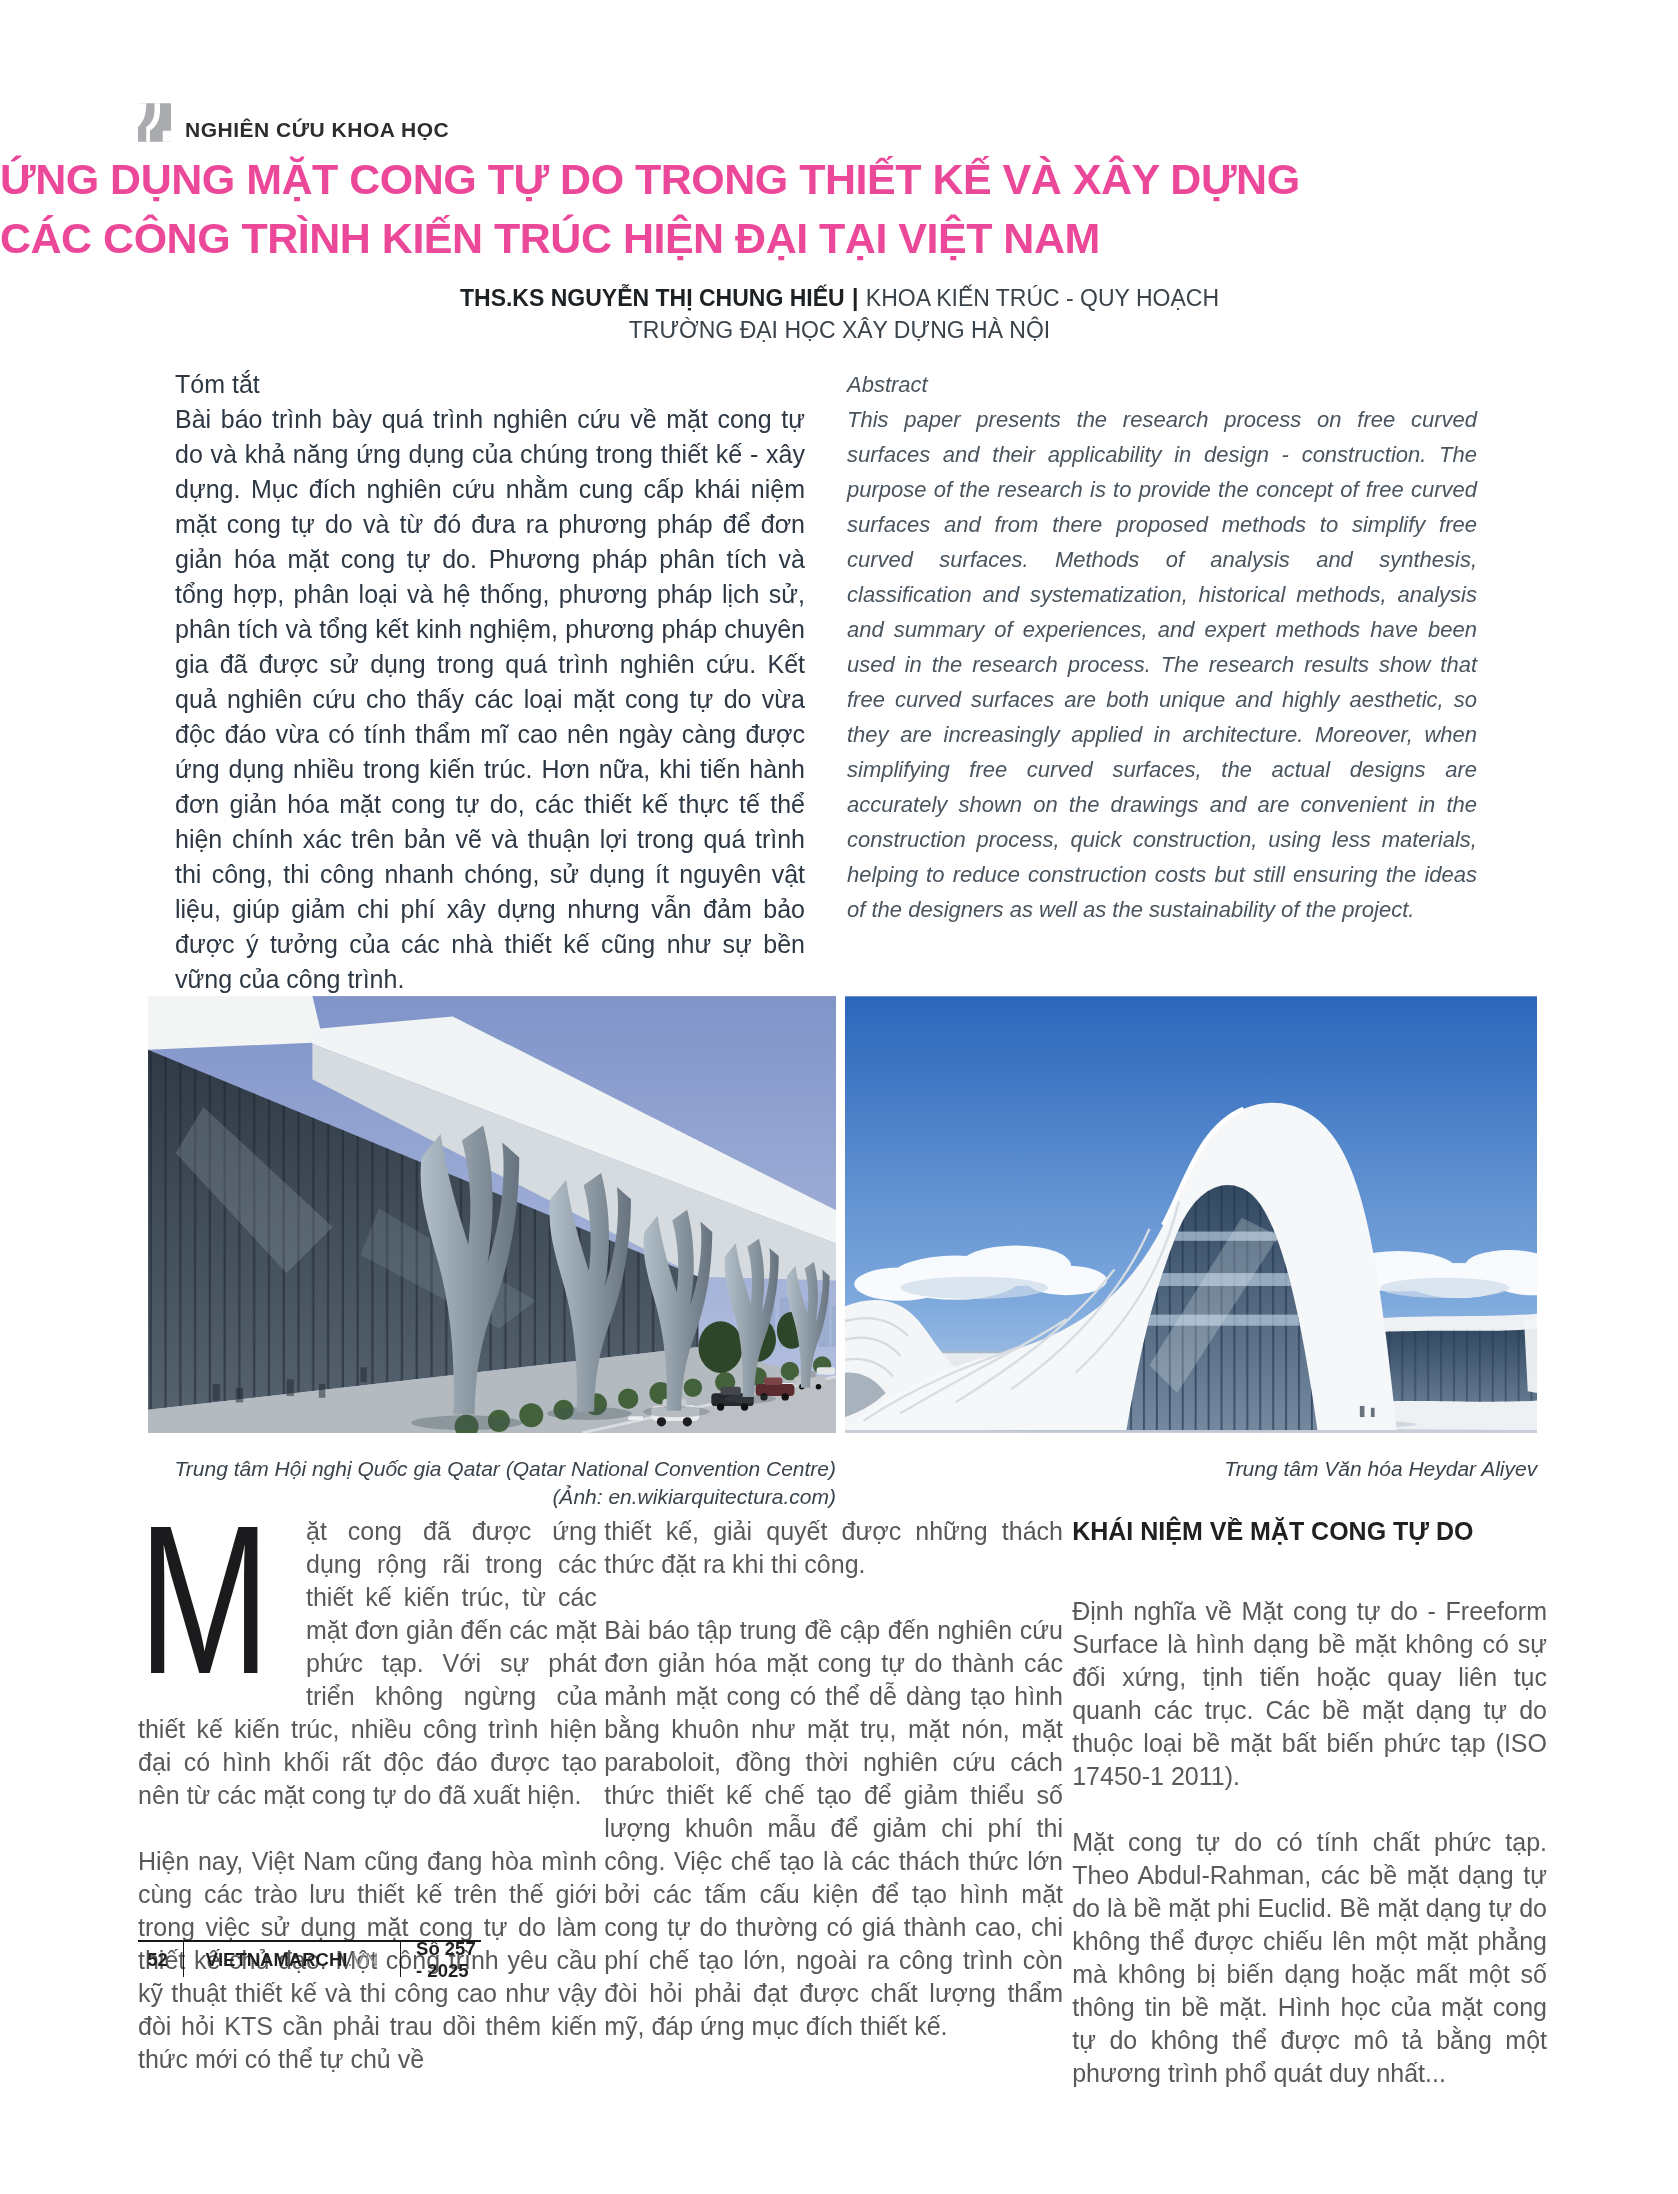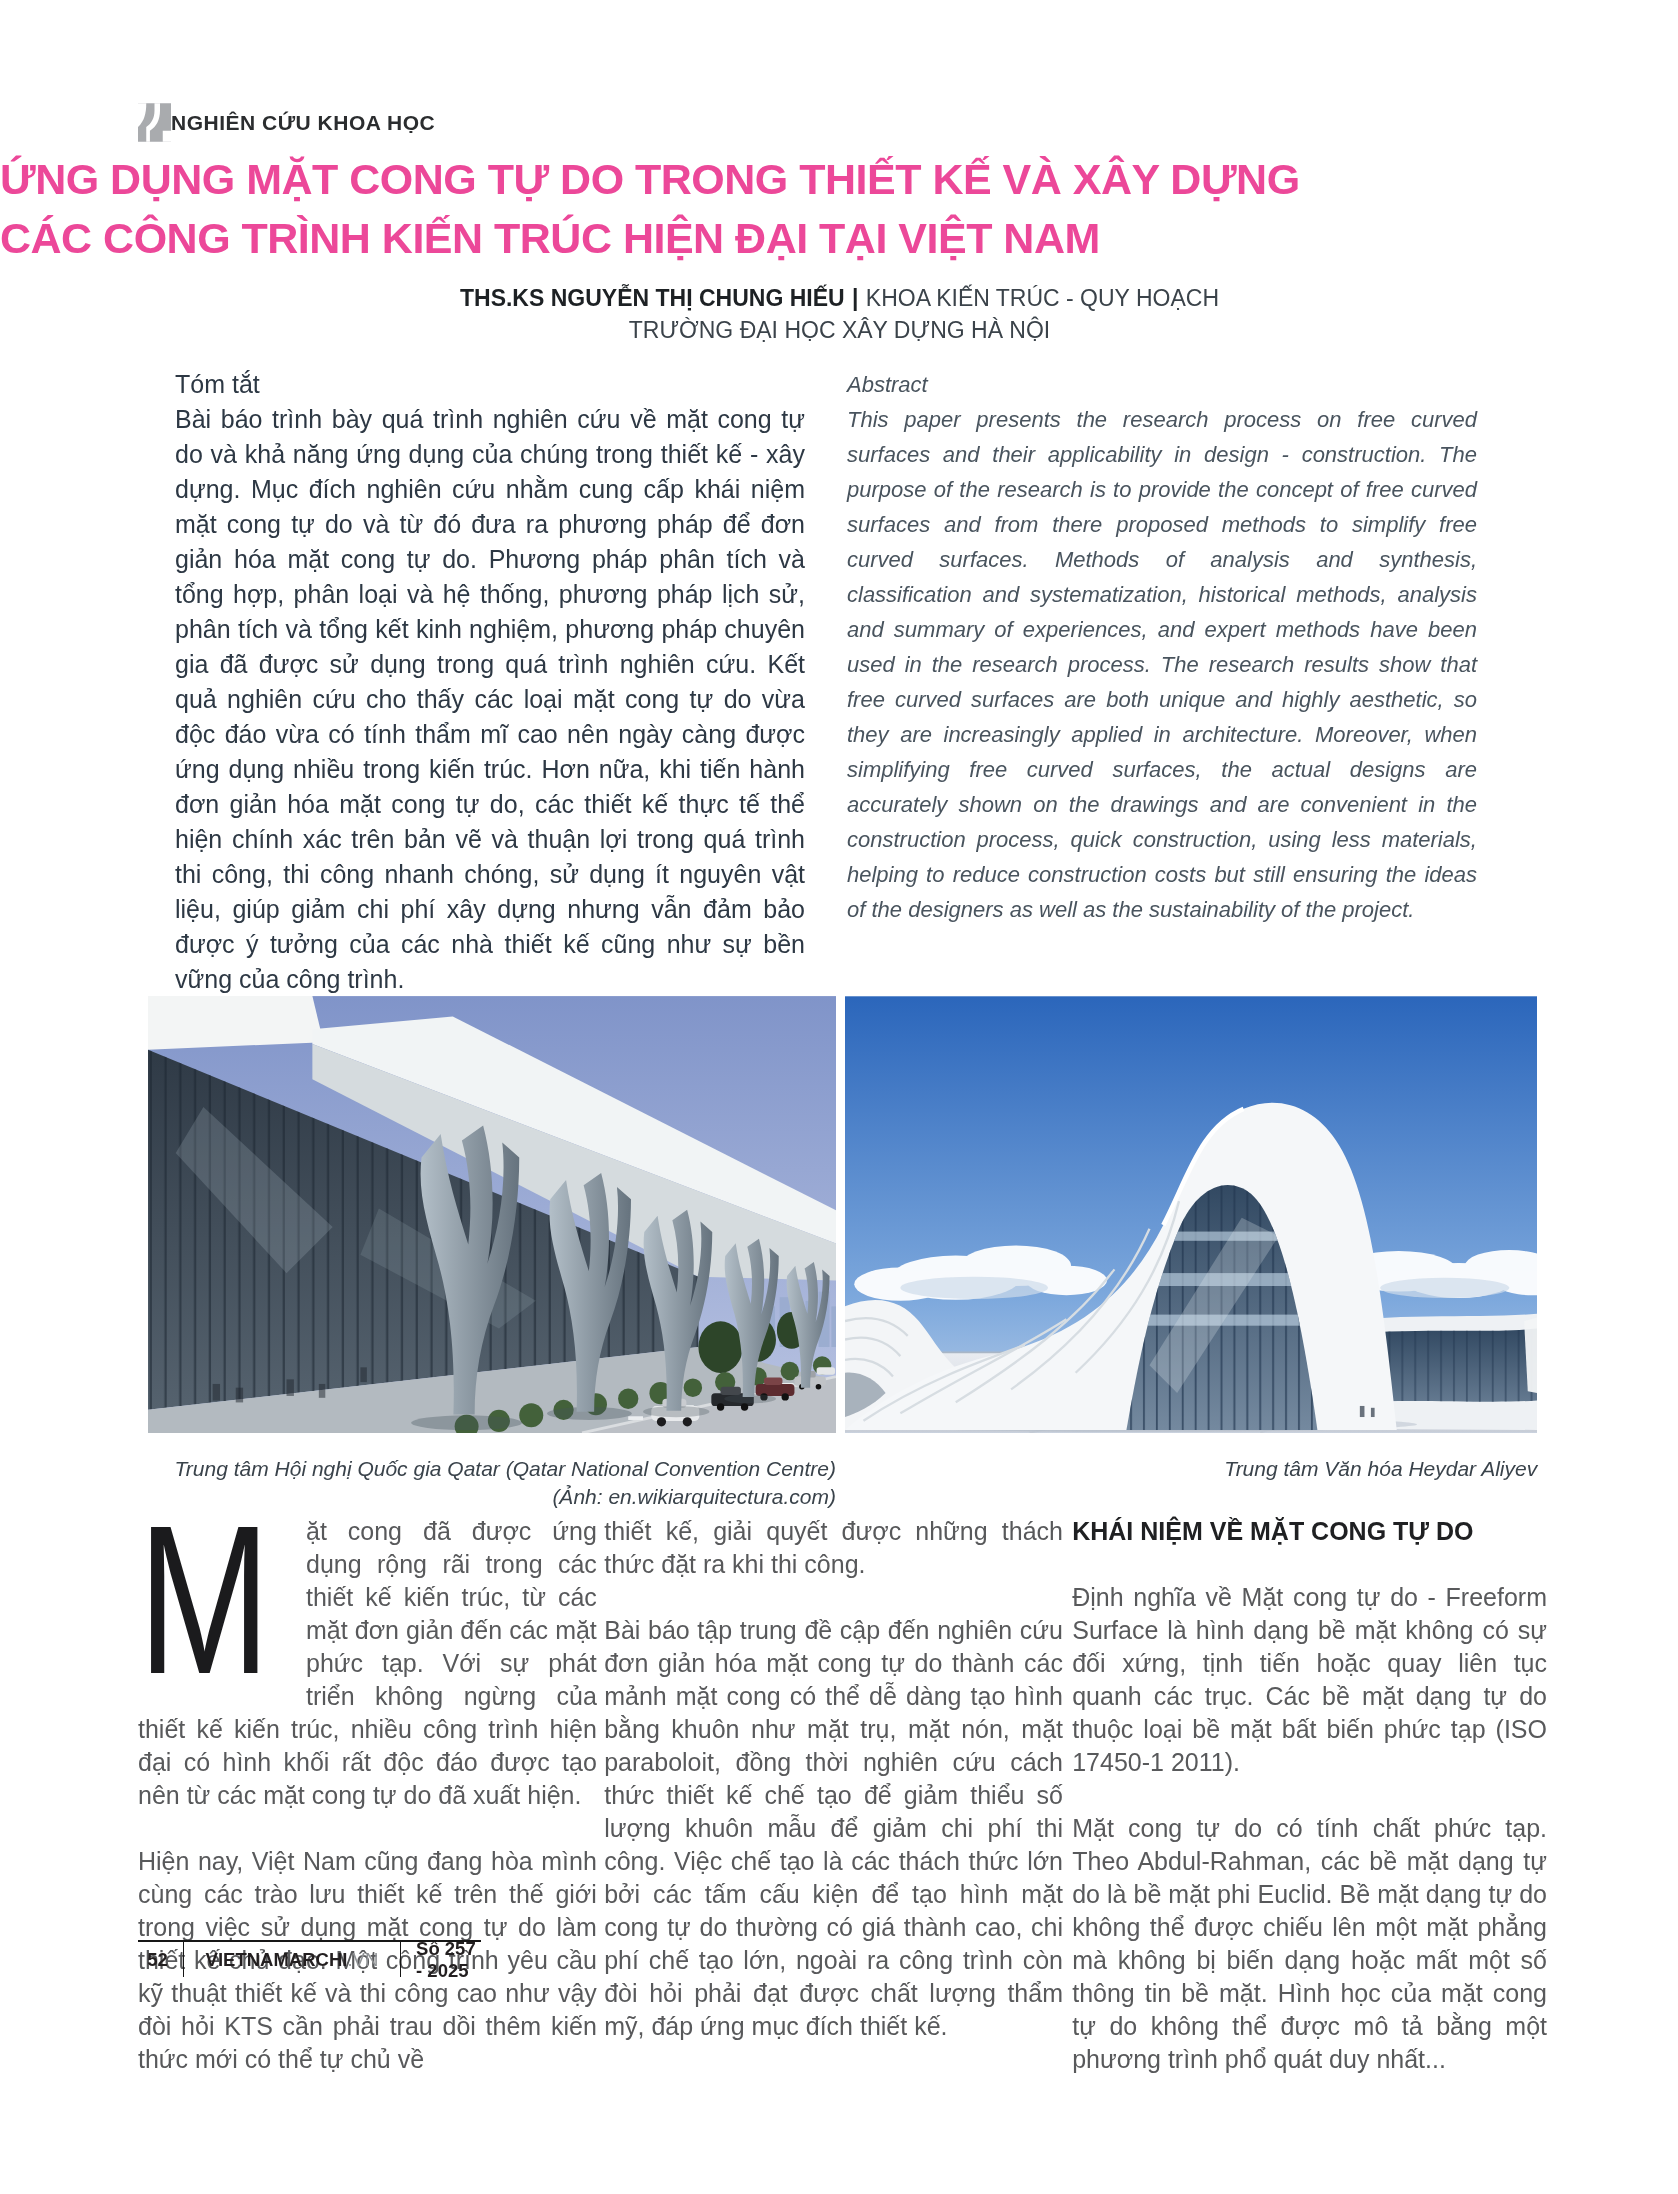--- a/index.html
+++ b/index.html
@@ -1,20 +1,20 @@
 <!DOCTYPE html>
 <html style="font-size:14.8px"><head>
 <meta charset="utf-8">
 <style>
   html,body{margin:0;padding:0;background:#ffffff;}
   .page{position:relative;width:1679px;height:2195px;background:#ffffff;overflow:hidden;
         font-family:"Liberation Sans","DejaVu Sans",sans-serif;color:#58595b;}
 
   
-  .hdr{position:absolute;top:103px;left:138px;display:flex;align-items:center;}
+  .hdr{position:absolute;top:103px;left:138px;display:flex;align-items:flex-end;gap:14px;}
   .hdr .logo{width:33px;height:39px;flex:0 0 auto;}
   .hdr .label{font-size:21px;font-weight:bold;color:#2b2d2f;letter-spacing:0.5px;}
 
   
   .title{position:absolute;top:150px;left:0;width:100%;text-align:left;
          color:#ec4899;font-weight:bold;font-size:43px;line-height:59px;letter-spacing:-0.5px;}
   .author{position:absolute;top:282px;left:0;width:100%;text-align:center;font-size:23px;line-height:32px;color:#3b434a;}
   .author .bold{font-weight:bold;color:#1d2124;}
   .author .sep{font-weight:bold;color:#1d2124;padding:0 7.4px;}
 
@@ -30,21 +30,21 @@
   .fig svg{display:block;}
   .cap{margin-top:22px;text-align:right;font-style:italic;color:#3a434b;font-size:21px;line-height:28px;}
 
   
   .cols{position:absolute;top:1515px;left:138px;width:1409px;display:flex;gap:7.4px;}
   .col{font-size:25px;line-height:33px;text-align:justify;color:#58595b;}
   .col1,.col2{width:459px;}
   .col3{width:475px;margin-left:1.8px;}
   .col p{margin:0;}
   .col p + p{margin-top:33px;}
-  .col3 .h{font-weight:bold;color:#1f2022;margin:0 0 33px 0;}
+  .col3 .h{font-weight:bold;color:#1f2022;margin:0 0 47px 0;}
   .dropcap{float:left;width:155px;height:162px;margin:7.4px 13px 0 0;overflow:visible;}
   .dropcap span{display:block;font-size:212px;line-height:155px;color:#1b1b1d;
                 transform:scale(0.75,1.0);transform-origin:0 0;}
 
   
   .footer{position:absolute;top:1940px;left:138px;width:343px;border-top:2.8px solid #161616;}
   .frow{display:flex;align-items:stretch;height:35px;}
   .fitem{display:flex;align-items:center;font-size:18.5px;font-weight:bold;color:#231f20;}
   .fpage{padding:0 14.8px 0 9.2px;}
   .fsite{padding:0 22px;}

